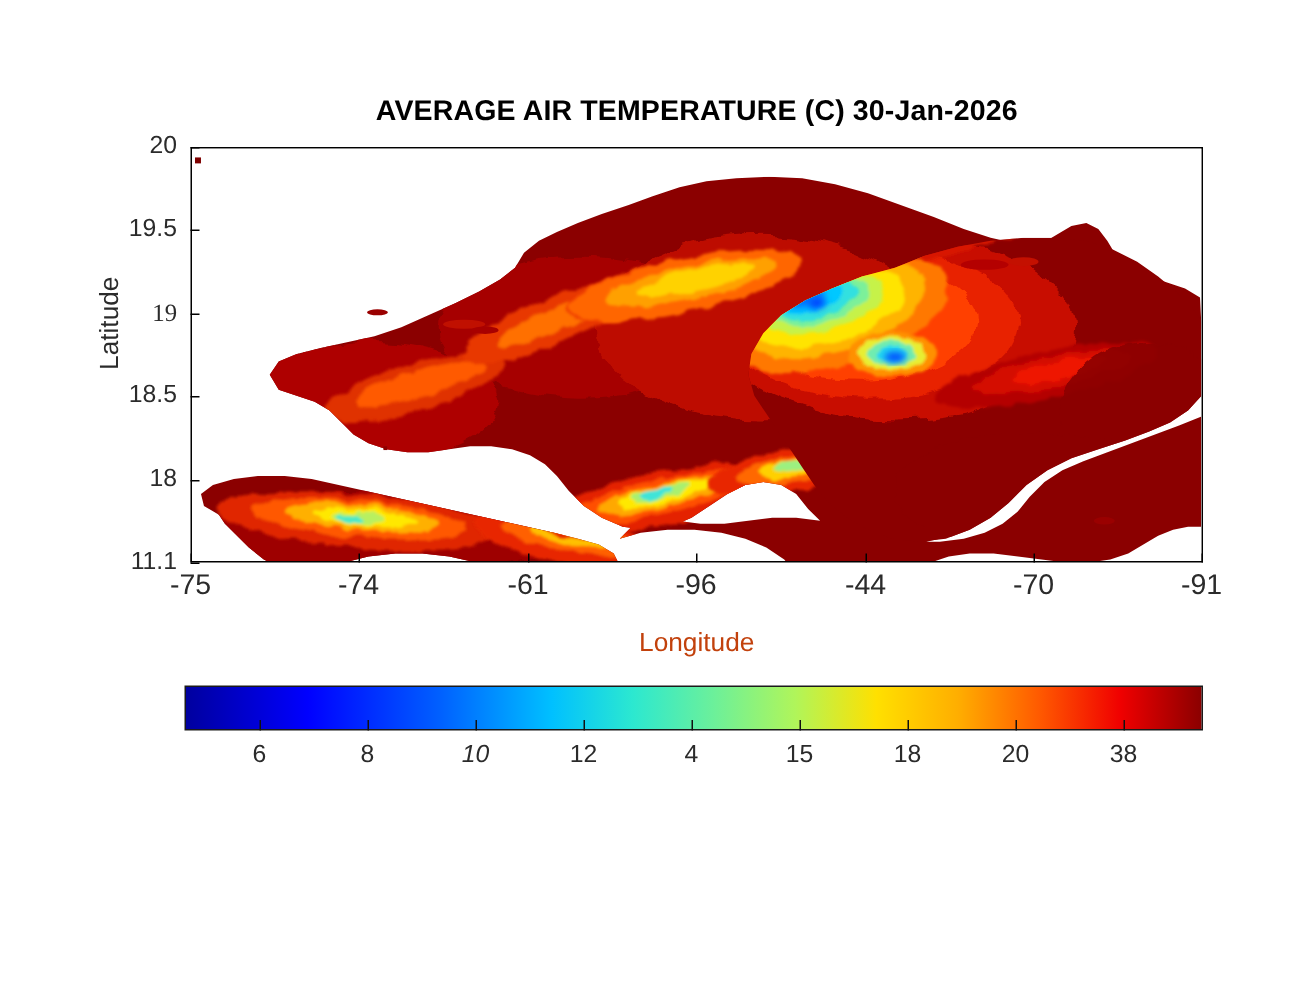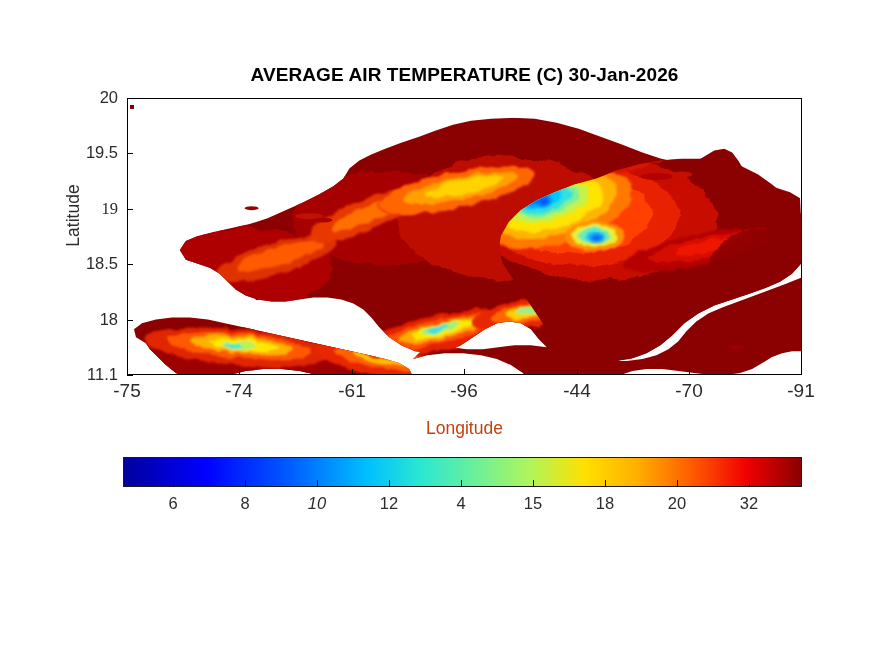--- a/index.html
+++ b/index.html
@@ -358,15 +358,15 @@
   <div class="cbtick" style="left:737px;"></div>
 
   <div class="cbticklabel" style="left:136px;">6</div>
   <div class="cbticklabel" style="left:208px;">8</div>
   <div class="cbticklabel" style="left:280px;font-style:italic;">10</div>
   <div class="cbticklabel" style="left:352px;">12</div>
   <div class="cbticklabel" style="left:424px;">4</div>
   <div class="cbticklabel" style="left:496px;">15</div>
   <div class="cbticklabel" style="left:568px;">18</div>
   <div class="cbticklabel" style="left:640px;">20</div>
-  <div class="cbticklabel" style="left:712px;">32</div>
+  <div class="cbticklabel" style="left:712px;">38</div>
 
 </div>
 
 </body></html>

